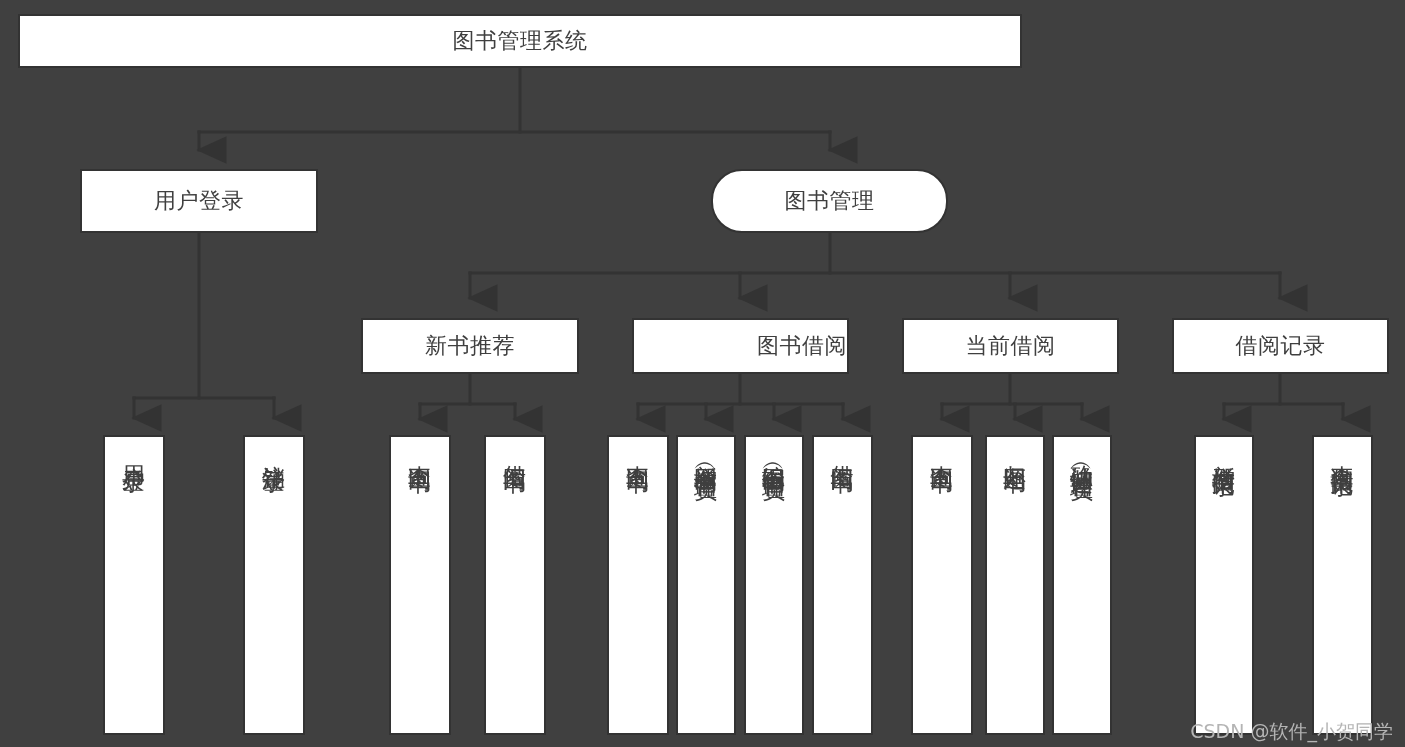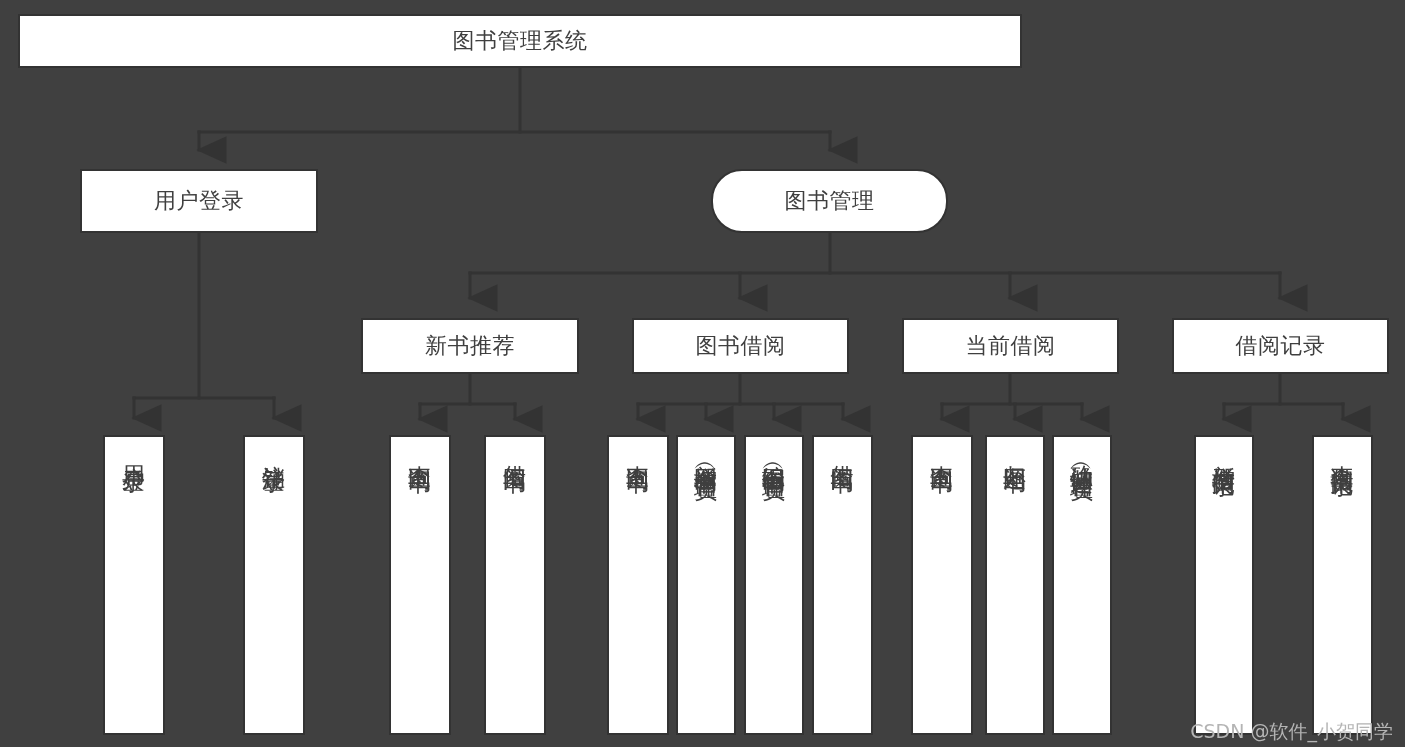--- a/index.html
+++ b/index.html
@@ -131,21 +131,21 @@
   <div class="node horiz" style="left: 80px; top: 169px; width: 238px; height: 64px;">
     <span class="label">用户登录</span>
   </div>
   <div class="node horiz" style="left: 711px; top: 169px; width: 237px; height: 64px; border-radius: 31px;">
     <span class="label">图书管理</span>
   </div>
 
   <div class="node horiz" style="left: 361px; top: 318px; width: 218px; height: 56px;">
     <span class="label">新书推荐</span>
   </div>
-  <div class="node horiz" style="left: 632px; top: 318px; width: 217px; height: 56px;">
+  <div class="node horiz" style="left: 632px; top: 318px; width: 217px; height: 56px; justify-content: flex-end;">
     <span class="label">图书借阅</span>
   </div>
   <div class="node horiz" style="left: 1172px; top: 318px; width: 217px; height: 56px;">
     <span class="label">借阅记录</span>
   </div>
   <div class="node horiz" style="left: 902px; top: 318px; width: 217px; height: 56px;">
     <span class="label">当前借阅</span>
   </div>
 
   <div class="node vert" style="left: 103px; top: 435px; width: 62px; height: 300px;">

